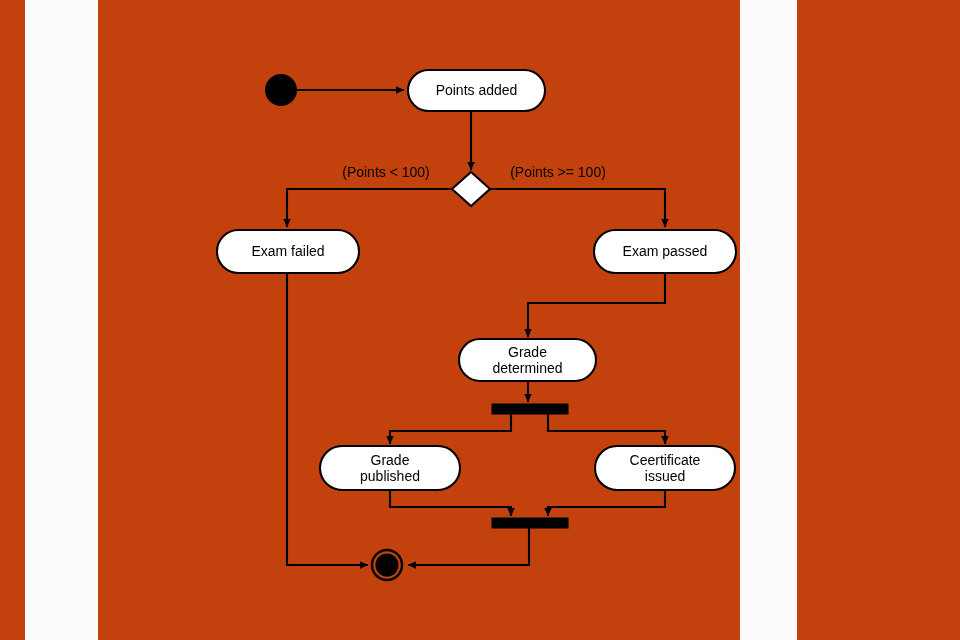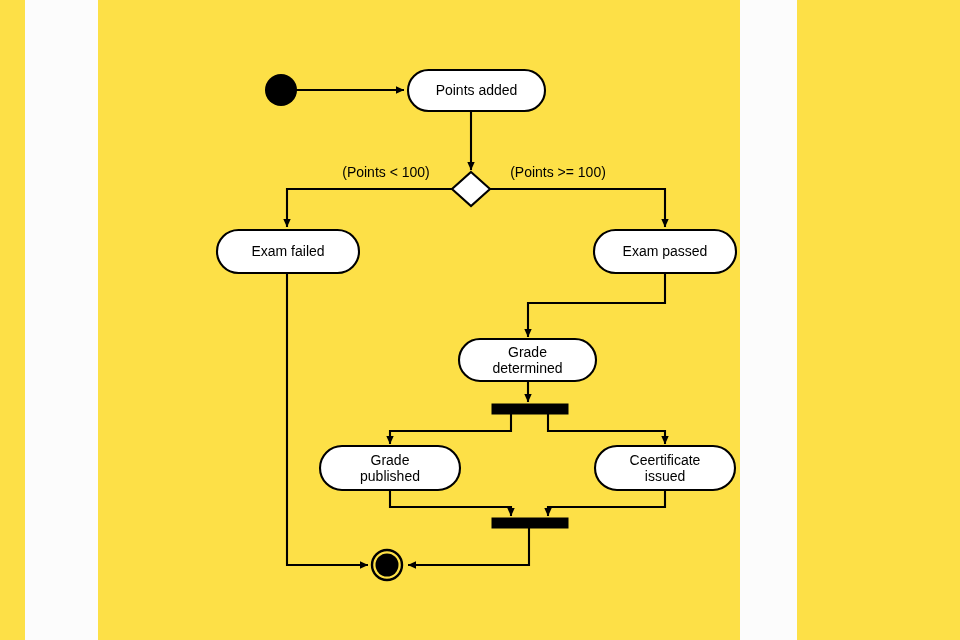--- a/index.html
+++ b/index.html
@@ -14,21 +14,21 @@
     font-family: "Liberation Sans", sans-serif;
     overflow: hidden;
     position: relative;
   }
   #diagram-canvas {
     position: absolute;
     left: 0;
     top: 0;
     width: 960px;
     height: 640px;
-    background: #fde047;
+    background: #c2410c;
   }
   
   .paper-band {
     position: absolute;
     top: 0;
     height: 640px;
     background: #fcfcfc;
     pointer-events: none;
   }
   .band-left  { left: 25px;  width: 73px; }

